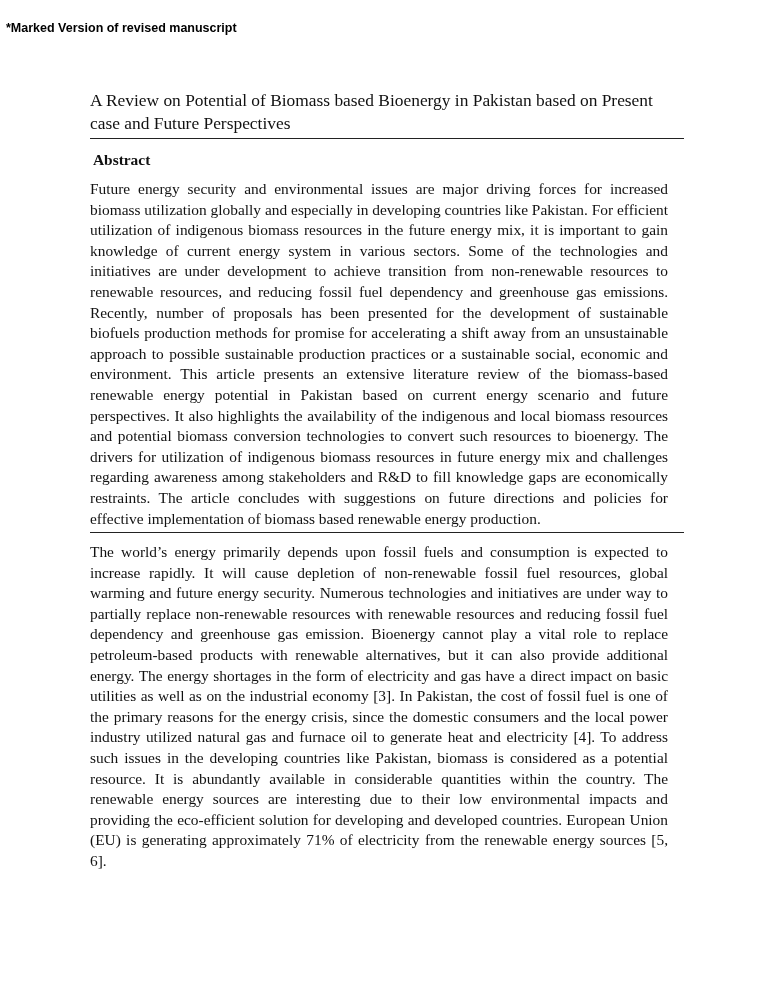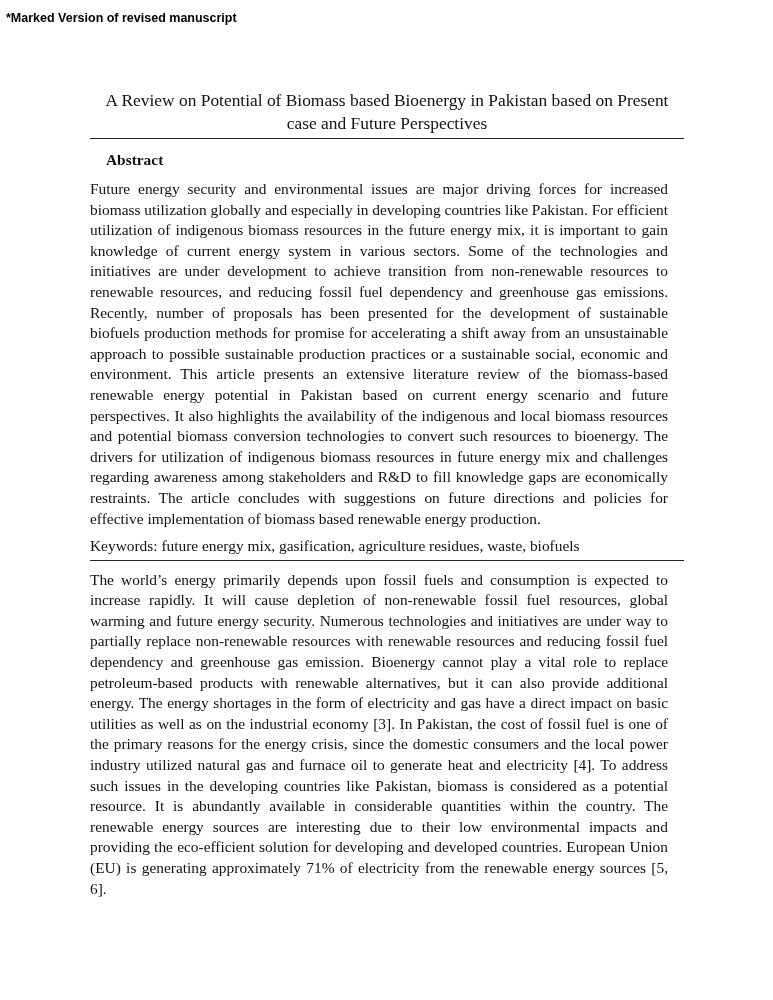--- a/index.html
+++ b/index.html
@@ -10,53 +10,53 @@
     body {
       width: 773px;
       height: 1000px;
       position: relative;
       overflow: hidden;
       color: #111;
     }
     .watermark {
       position: absolute;
       left: 6px;
-      top: 11px;
+      top: 21px;
       font-family: "Liberation Sans", sans-serif;
       font-weight: bold;
       font-size: 12.5px;
       color: #000;
     }
     .page {
       position: absolute;
       left: 90px;
       top: 89px;
       width: 594px;
       font-family: "Liberation Serif", serif;
       font-size: 15.4px;
       line-height: 20.6px;
       color: #111;
     }
     .title {
-      text-align: center;
+      text-align: left;
       font-size: 17.4px;
       line-height: 23px;
       margin: 0;
       font-weight: normal;
     }
     .rule {
       border: 0;
       border-top: 1.4px solid #222;
       margin: 3px 0 0 0;
       height: 0;
     }
     .heading {
       font-weight: bold;
       font-size: 15.4px;
-      margin: 11px 0 0 16px;
+      margin: 11px 0 0 3px;
       line-height: 20px;
     }
     .para {
       text-align: justify;
       margin: 9px 16px 0 0;
       hyphens: none;
     }
     .keywords {
       margin: 7px 0 0 0;
     }
@@ -80,17 +80,16 @@
 <body>
 
 <div class="watermark">*Marked Version of revised manuscript</div>
 
 <div class="page">
   <h1 class="title">A Review on Potential of Biomass based Bioenergy in Pakistan based on Present case and Future Perspectives</h1>
   <hr class="rule">
 
   <div class="heading">Abstract</div>
   <p class="para">Future energy security and environmental issues are major driving forces for increased biomass utilization globally and especially in developing countries like Pakistan. For efficient utilization of indigenous biomass resources in the future energy mix, it is important to gain knowledge of current energy system in various sectors. Some of the technologies and initiatives are under development to achieve transition from non-renewable resources to renewable resources, and reducing fossil fuel dependency and greenhouse gas emissions. Recently, number of proposals has been presented for the development of sustainable biofuels production methods for promise for accelerating a shift away from an unsustainable approach to possible sustainable production practices or a sustainable social, economic and environment. This article presents an extensive literature review of the biomass-based renewable energy potential in Pakistan based on current energy scenario and future perspectives. It also highlights the availability of the indigenous and local biomass resources and potential biomass conversion technologies to convert such resources to bioenergy. The drivers for utilization of indigenous biomass resources in future energy mix and challenges regarding awareness among stakeholders and R&amp;D to fill knowledge gaps are economically restraints. The article concludes with suggestions on future directions and policies for effective implementation of biomass based renewable energy production.</p>
-  <p class="para keywords">Keywords: future energy mix, gasification, agriculture residues, waste, biofuels</p>
   <hr class="rule2">
 
   <p class="para">The world’s energy primarily depends upon fossil fuels and consumption is expected to increase rapidly. It will cause depletion of non-renewable fossil fuel resources, global warming and future energy security. Numerous technologies and initiatives are under way to partially replace non-renewable resources with renewable resources and reducing fossil fuel dependency and greenhouse gas emission. Bioenergy cannot play a vital role to replace petroleum-based products with renewable alternatives, but it can also provide additional energy. The energy shortages in the form of electricity and gas have a direct impact on basic utilities as well as on the industrial economy [3]. In Pakistan, the cost of fossil fuel is one of the primary reasons for the energy crisis, since the domestic consumers and the local power industry utilized natural gas and furnace oil to generate heat and electricity [4]. To address such issues in the developing countries like Pakistan, biomass is considered as a potential resource. It is abundantly available in considerable quantities within the country. The renewable energy sources are interesting due to their low environmental impacts and providing the eco-efficient solution for developing and developed countries. European Union (EU) is generating approximately 71% of electricity from the renewable energy sources [5, 6].</p>
 </div>
 
 </body></html>

